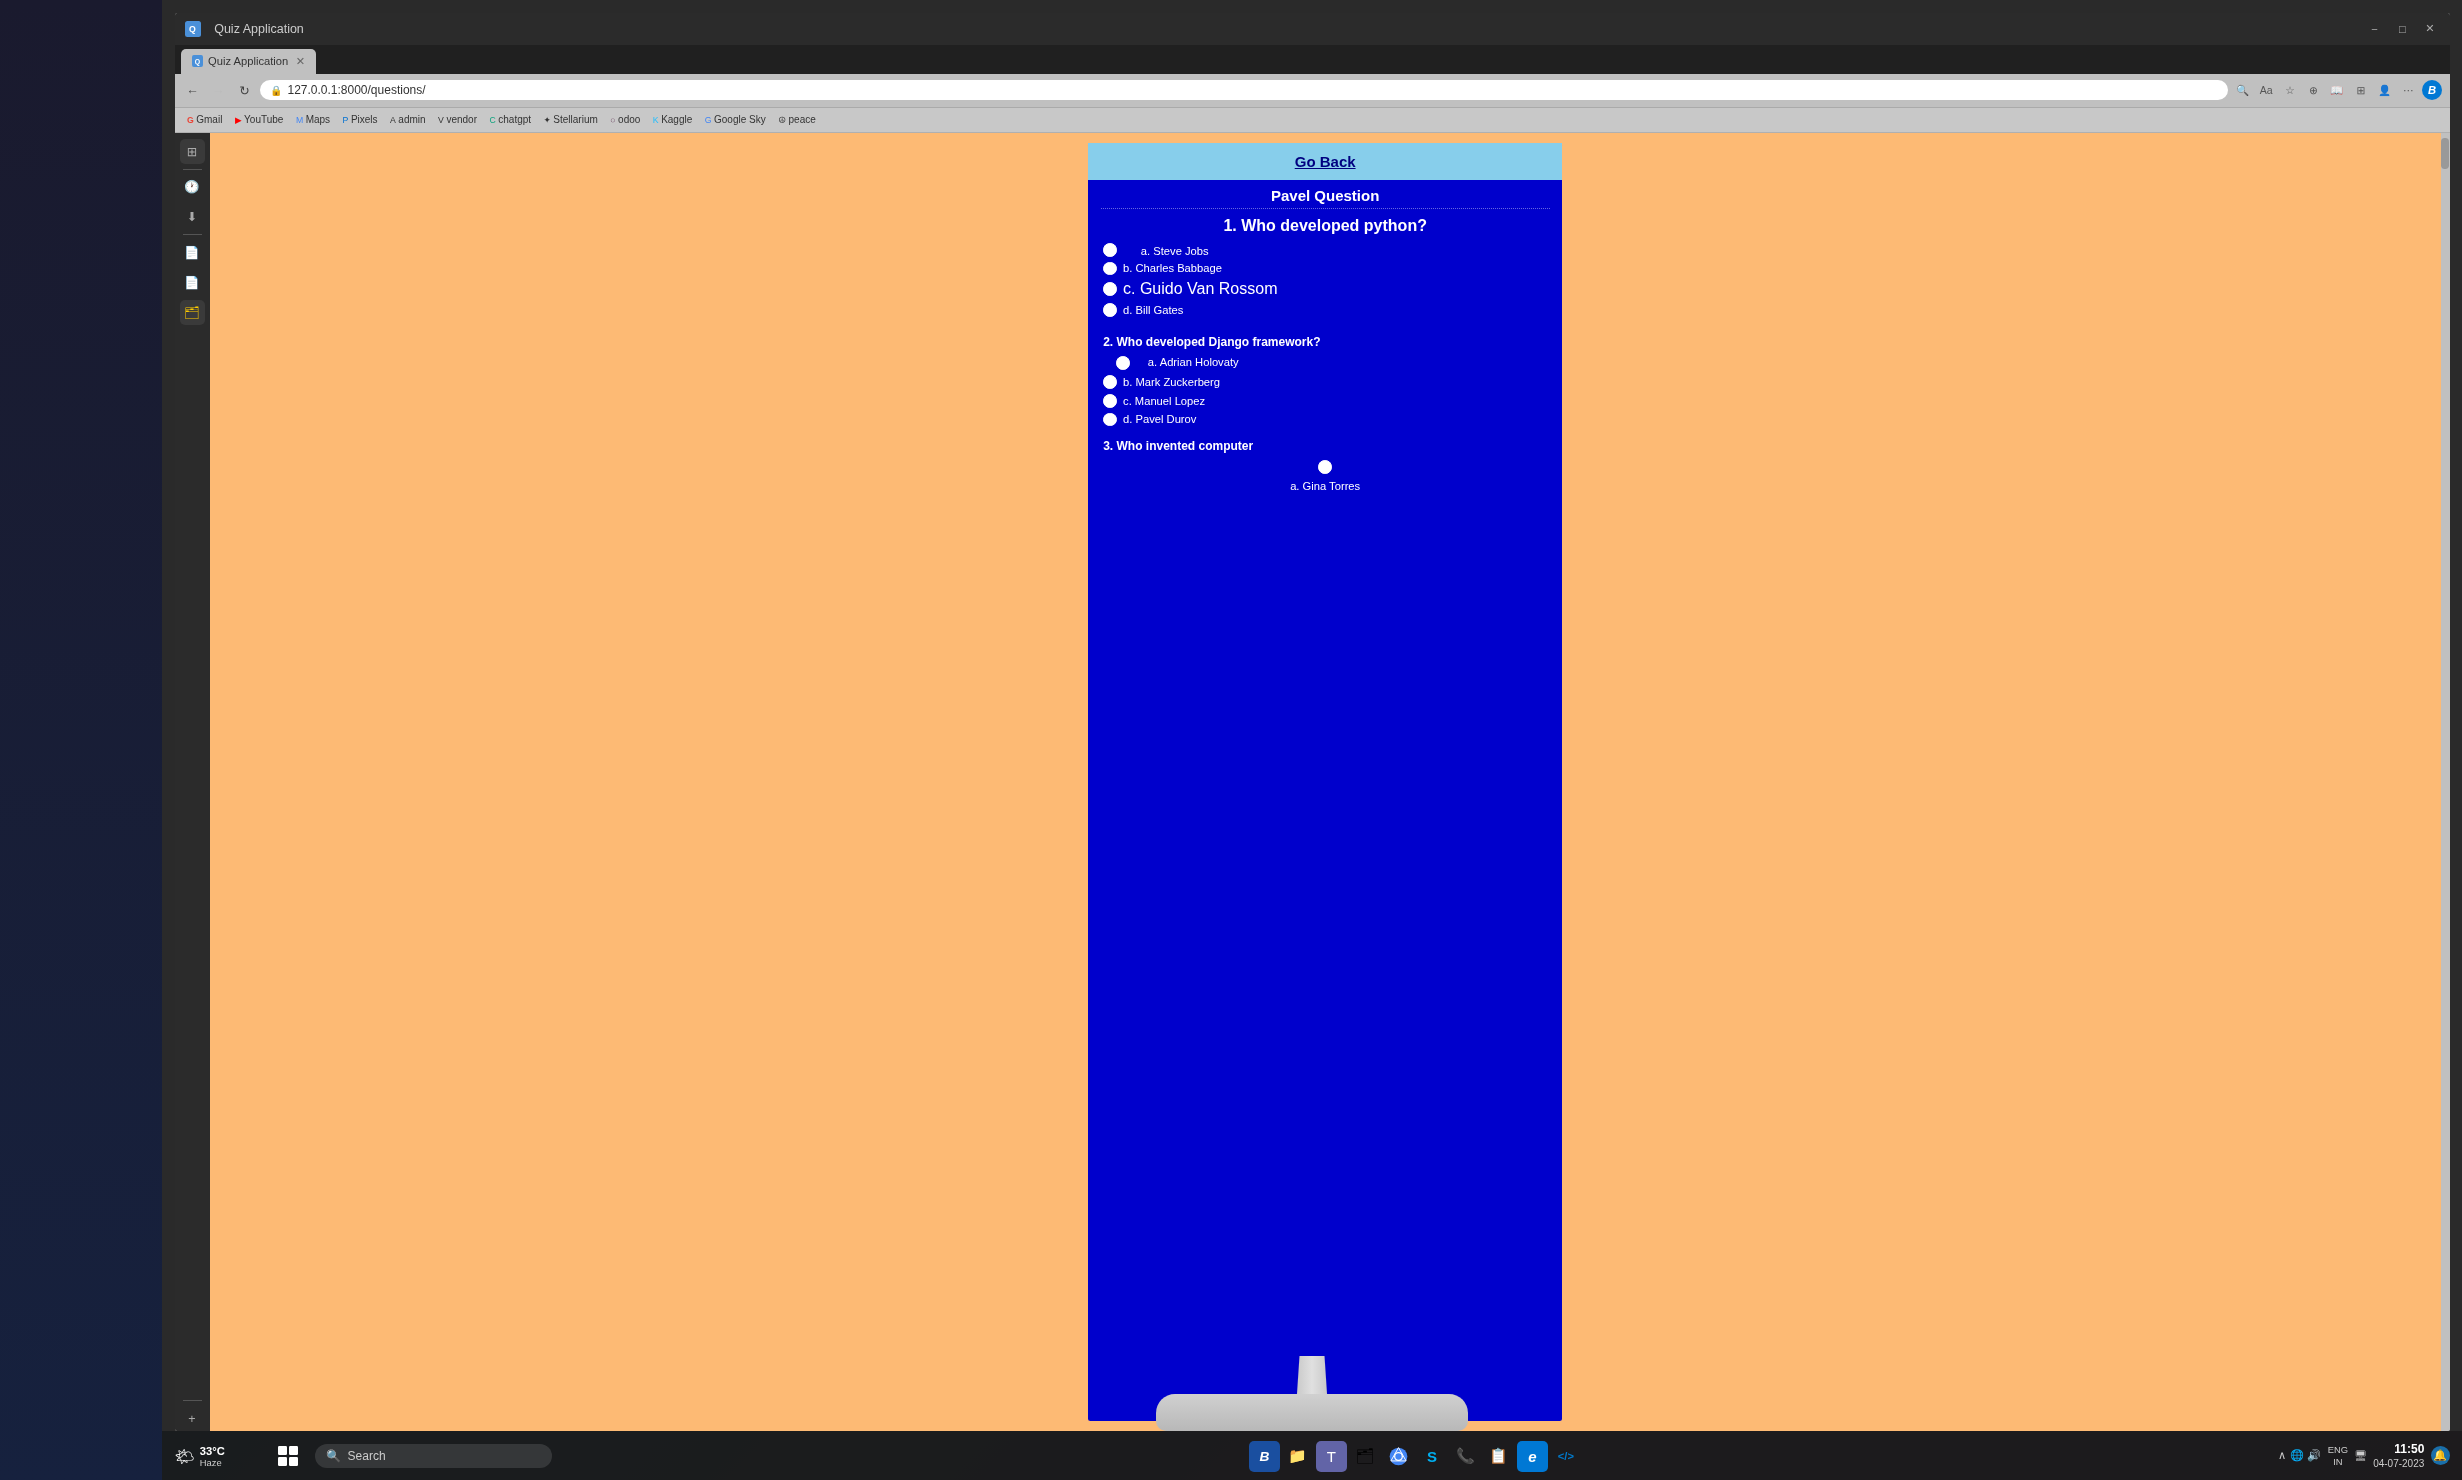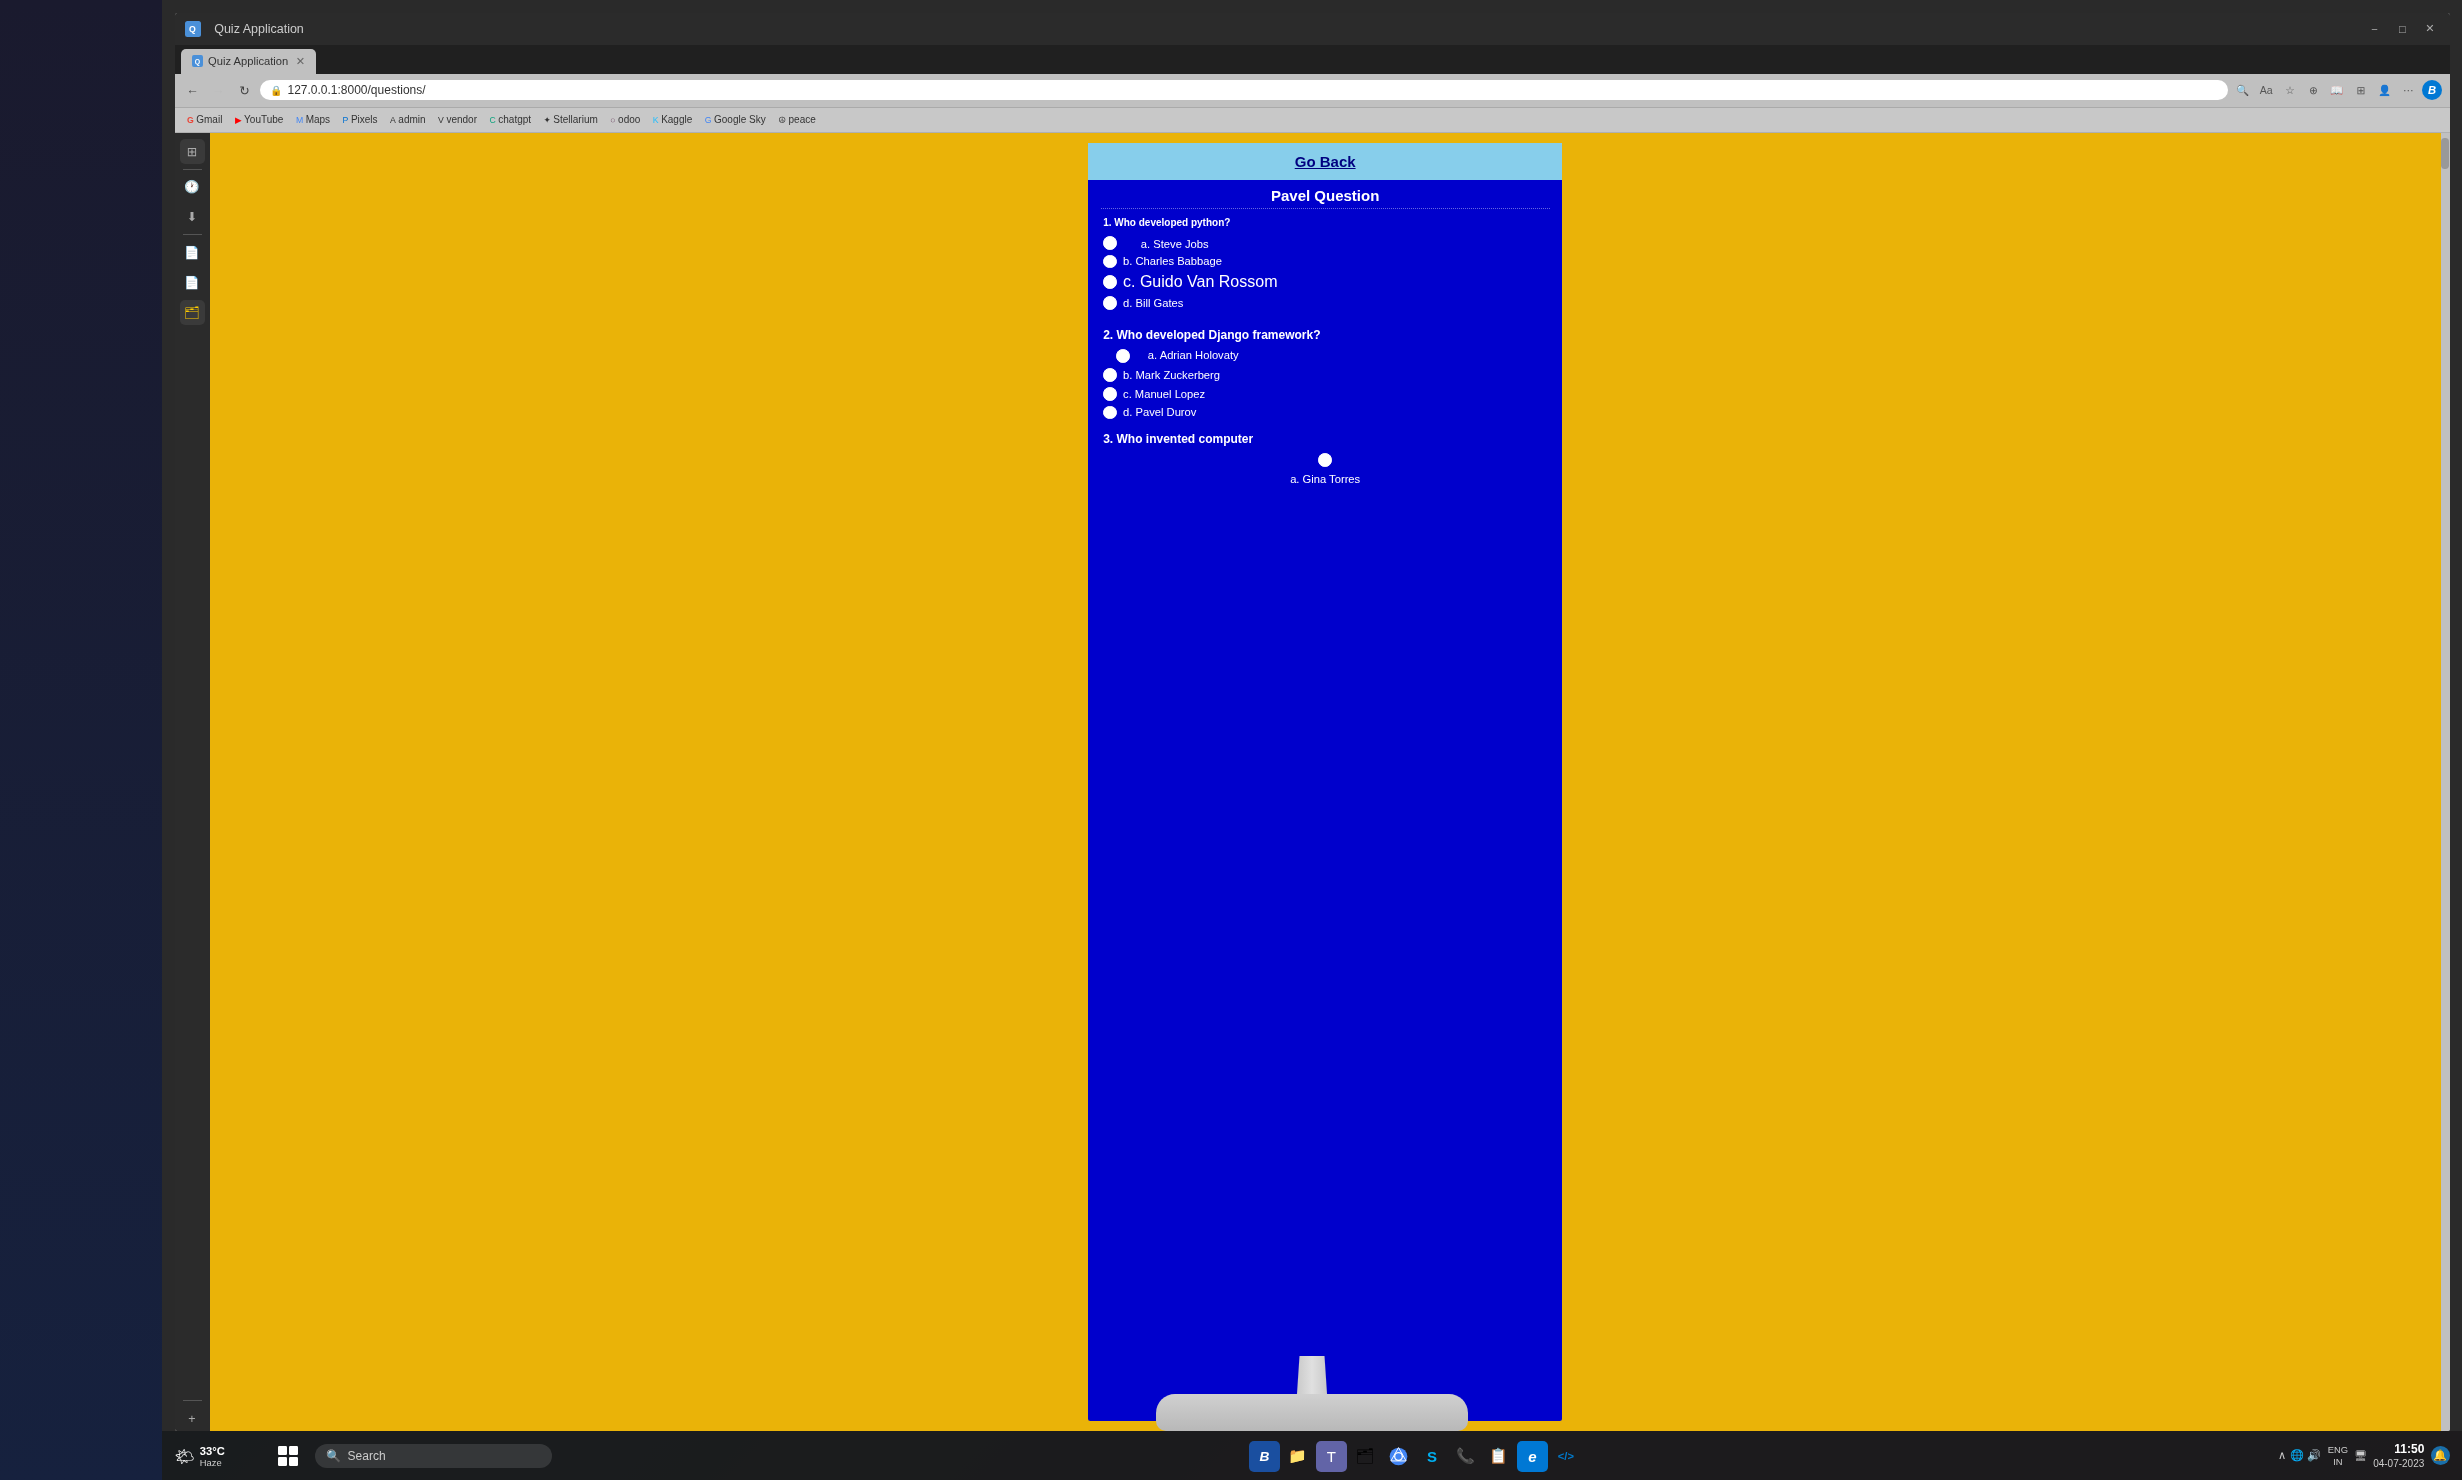--- a/index.html
+++ b/index.html
@@ -142,32 +142,32 @@
         <div style="width:25px;height:25px;display:flex;align-items:center;justify-content:center;border-radius:5px;cursor:pointer;color:#aaa;font-size:12.5px;">🕐</div>
         <div style="width:25px;height:25px;display:flex;align-items:center;justify-content:center;border-radius:5px;cursor:pointer;color:#aaa;font-size:12.5px;">⬇</div>
         <div style="width:19px;height:0.6px;background:#555;"></div>
         <div style="width:25px;height:25px;display:flex;align-items:center;justify-content:center;border-radius:5px;cursor:pointer;color:#aaa;font-size:12.5px;">📄</div>
         <div style="width:25px;height:25px;display:flex;align-items:center;justify-content:center;border-radius:5px;cursor:pointer;color:#aaa;font-size:12.5px;">📄</div>
         <div style="width:25px;height:25px;display:flex;align-items:center;justify-content:center;border-radius:5px;cursor:pointer;color:#ffcc00;font-size:12.5px;background:#3a3a3a;">🗂</div>
         <div style="width:19px;height:0.6px;background:#555;margin-top:auto;"></div>
         <div style="width:25px;height:25px;display:flex;align-items:center;justify-content:center;border-radius:5px;cursor:pointer;color:#aaa;font-size:12.5px;">+</div>
       </div>
 
-      <div style="flex:1;background:#eab308;overflow-y:auto;padding:10px;display:flex;justify-content:center;">
+      <div style="flex:1;background:#fdba74;overflow-y:auto;padding:10px;display:flex;justify-content:center;">
 
         <div style="background:#0000cc;width:474px;border-radius:2.5px;color:white;font-family:Arial,sans-serif;">
 
           <button style="background:#87ceeb;display:block;width:100%;padding:10px;text-align:center;font-size:15px;font-weight:bold;color:#000080;text-decoration:underline;cursor:pointer;border:none;font-family:Arial,sans-serif;">Go Back</button>
 
           <div style="text-align:center;font-size:15px;font-weight:bold;color:white;padding:7.5px 12.5px 3.7px;border-bottom:1.2px dotted rgba(255,255,255,0.4);margin:0 12.5px;">Pavel Question</div>
 
           <div style="padding:8.7px 15px;">
 
             <div style="margin-bottom:12.5px;">
-              <div style="font-size:10px;font-weight:bold;color:white;margin-bottom:7.5px;">1. Who developed python?</div>
+              <div style="font-size:16px;font-weight:bold;color:white;margin-bottom:7.5px;text-align:center;">1. Who developed python?</div>
               <div style="display:flex;align-items:flex-end;gap:24px;margin-bottom:5px;">
                 <div style="width:13.7px;height:13.7px;border-radius:50%;border:1.9px solid white;background:white;flex-shrink:0;cursor:pointer;"></div>
                 <span style="font-size:11.2px;color:white;">a. Steve Jobs</span>
               </div>
               <div style="display:flex;align-items:center;gap:6.2px;margin-bottom:5px;">
                 <div style="width:13.7px;height:13.7px;border-radius:50%;border:1.9px solid white;background:white;flex-shrink:0;cursor:pointer;"></div>
                 <span style="font-size:11.2px;color:white;">b. Charles Babbage</span>
               </div>
               <div style="display:flex;align-items:center;gap:6.2px;margin-bottom:5px;">
                 <div style="width:13.7px;height:13.7px;border-radius:50%;border:1.9px solid white;background:white;flex-shrink:0;cursor:pointer;"></div>

